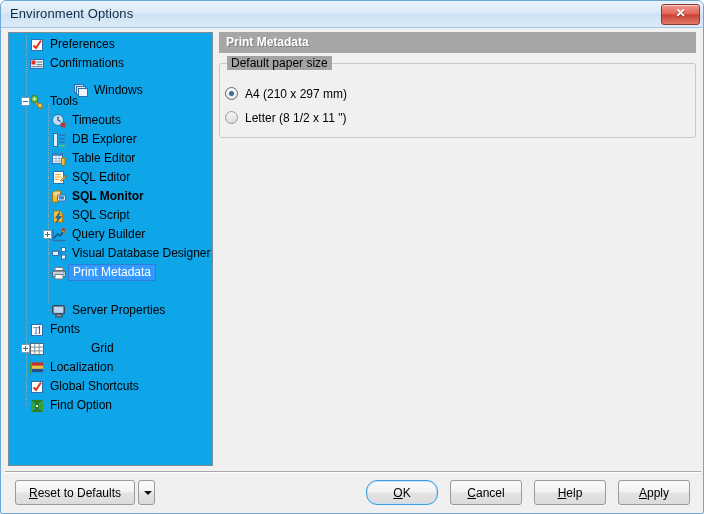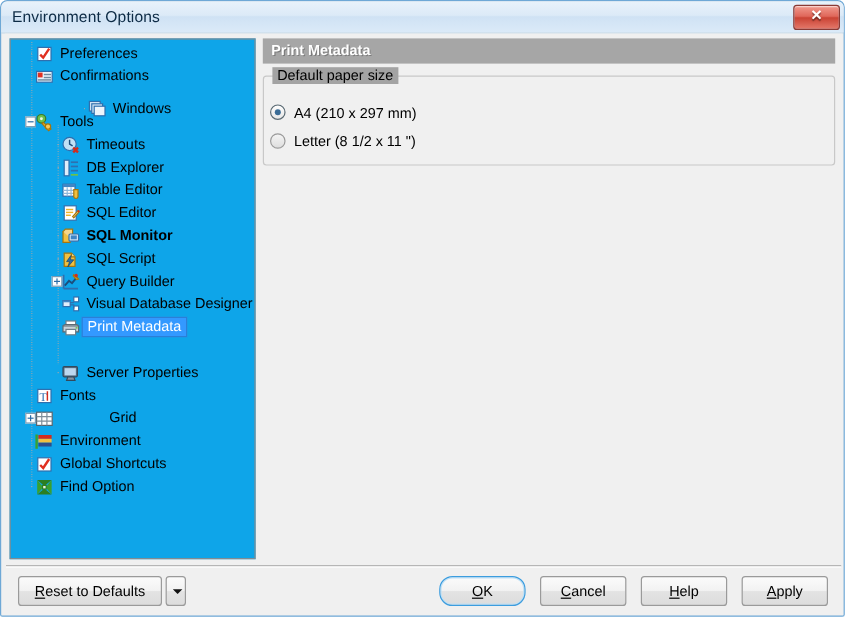--- a/index.html
+++ b/index.html
@@ -447,21 +447,21 @@
         <span class="label" style="left: 41px; margin-left: 41px;">Grid</span>
       </div>
       <div class="tree-node" style="top: 325px; position: absolute; left: 0px; right: 0px;">
         <div class="dots-h" style="left: 17px; top: 9px; width: 1px;"></div>
         <span class="ico" style="left: 20px;"><svg width="16" height="16" viewBox="0 0 16 16">
             <path d="M1.5 2 L1.5 14" stroke="#3aa02e" stroke-width="2"></path>
             <rect x="3" y="2.5" width="11" height="3.2" fill="#d32b1c"></rect>
             <rect x="3" y="5.7" width="11" height="3.2" fill="#f0c040"></rect>
             <rect x="3" y="8.9" width="11" height="3.2" fill="#2b4f8e"></rect>
           </svg></span>
-        <span class="label" style="left: 41px;">Environment</span>
+        <span class="label" style="left: 41px;">Localization</span>
       </div>
       <div class="tree-node" style="top: 344px; position: absolute; left: 0px; right: 0px;">
         <div class="dots-h" style="left: 17px; top: 9px; width: 1px;"></div>
         <span class="ico" style="left: 20px;"><svg width="16" height="16" viewBox="0 0 16 16">
             <rect x="2.5" y="2.5" width="11" height="11" fill="#fff" stroke="#2f6fae"></rect>
             <path d="M4.5 8.5 L7 11 L12 3.5" stroke="#e03020" stroke-width="2" fill="none"></path>
           </svg></span>
         <span class="label" style="left: 41px;">Global Shortcuts</span>
       </div>
       <div class="tree-node" style="top: 363px; position: absolute; left: 0px; right: 0px;">

